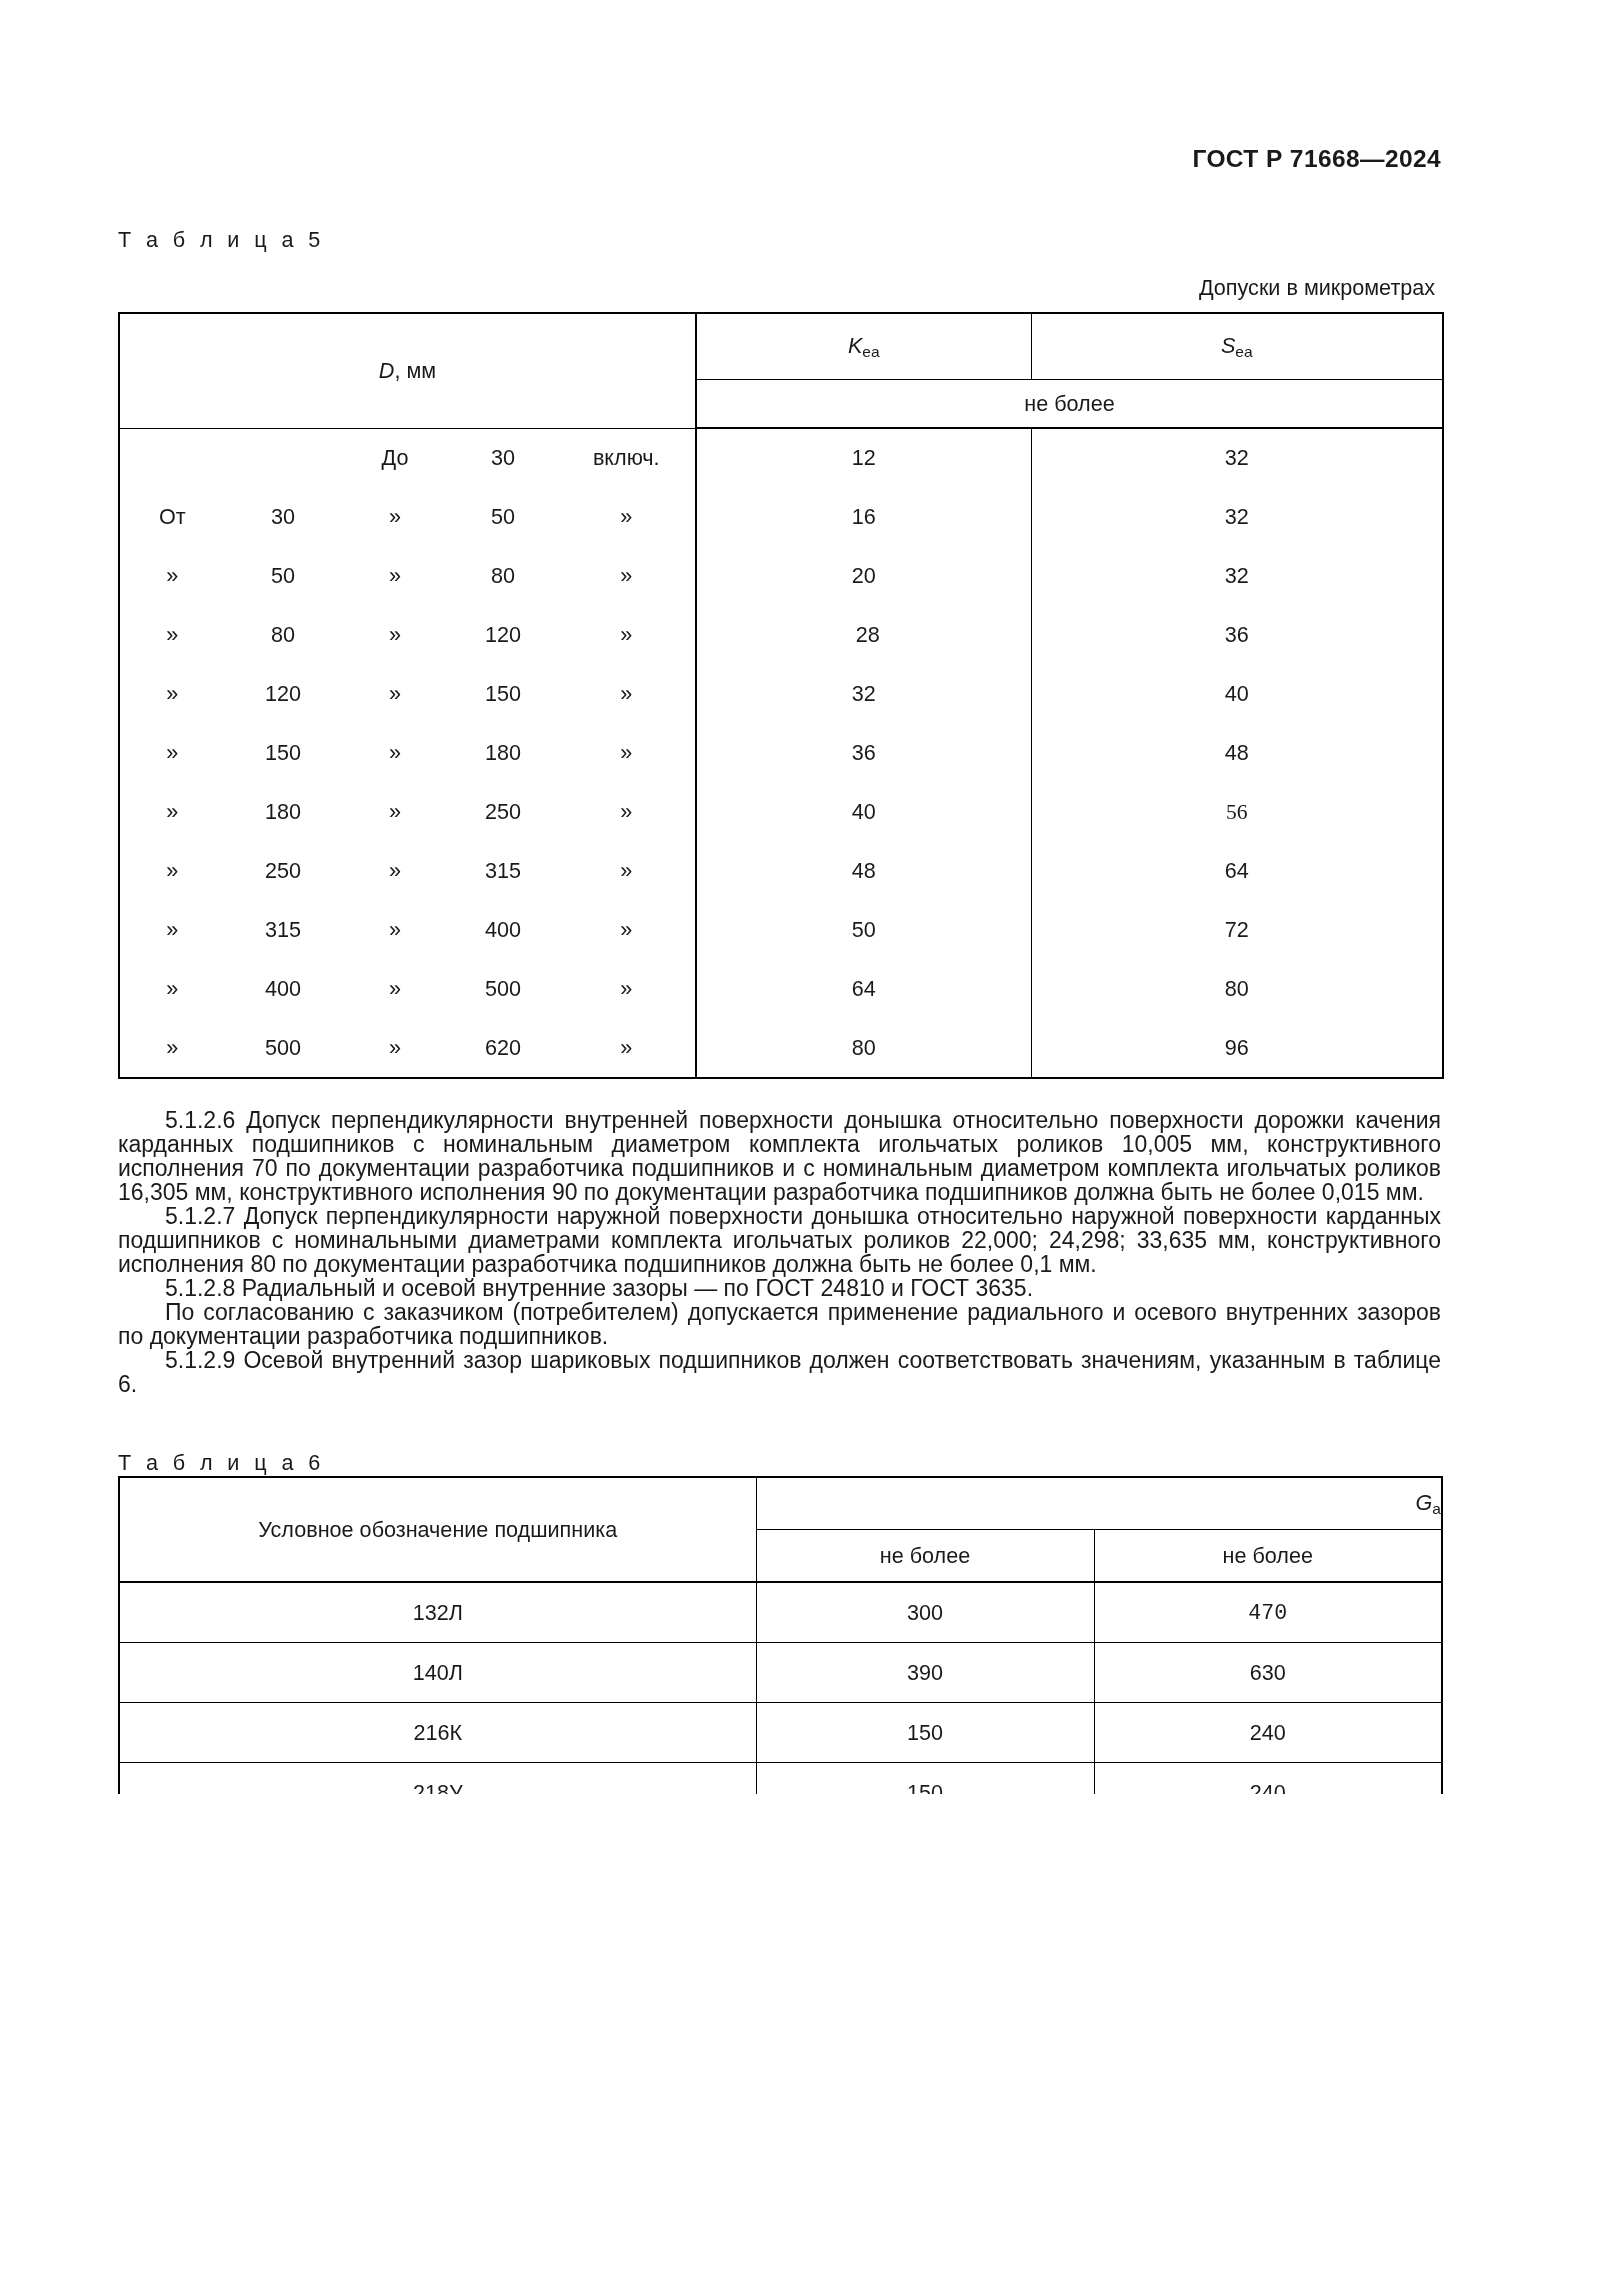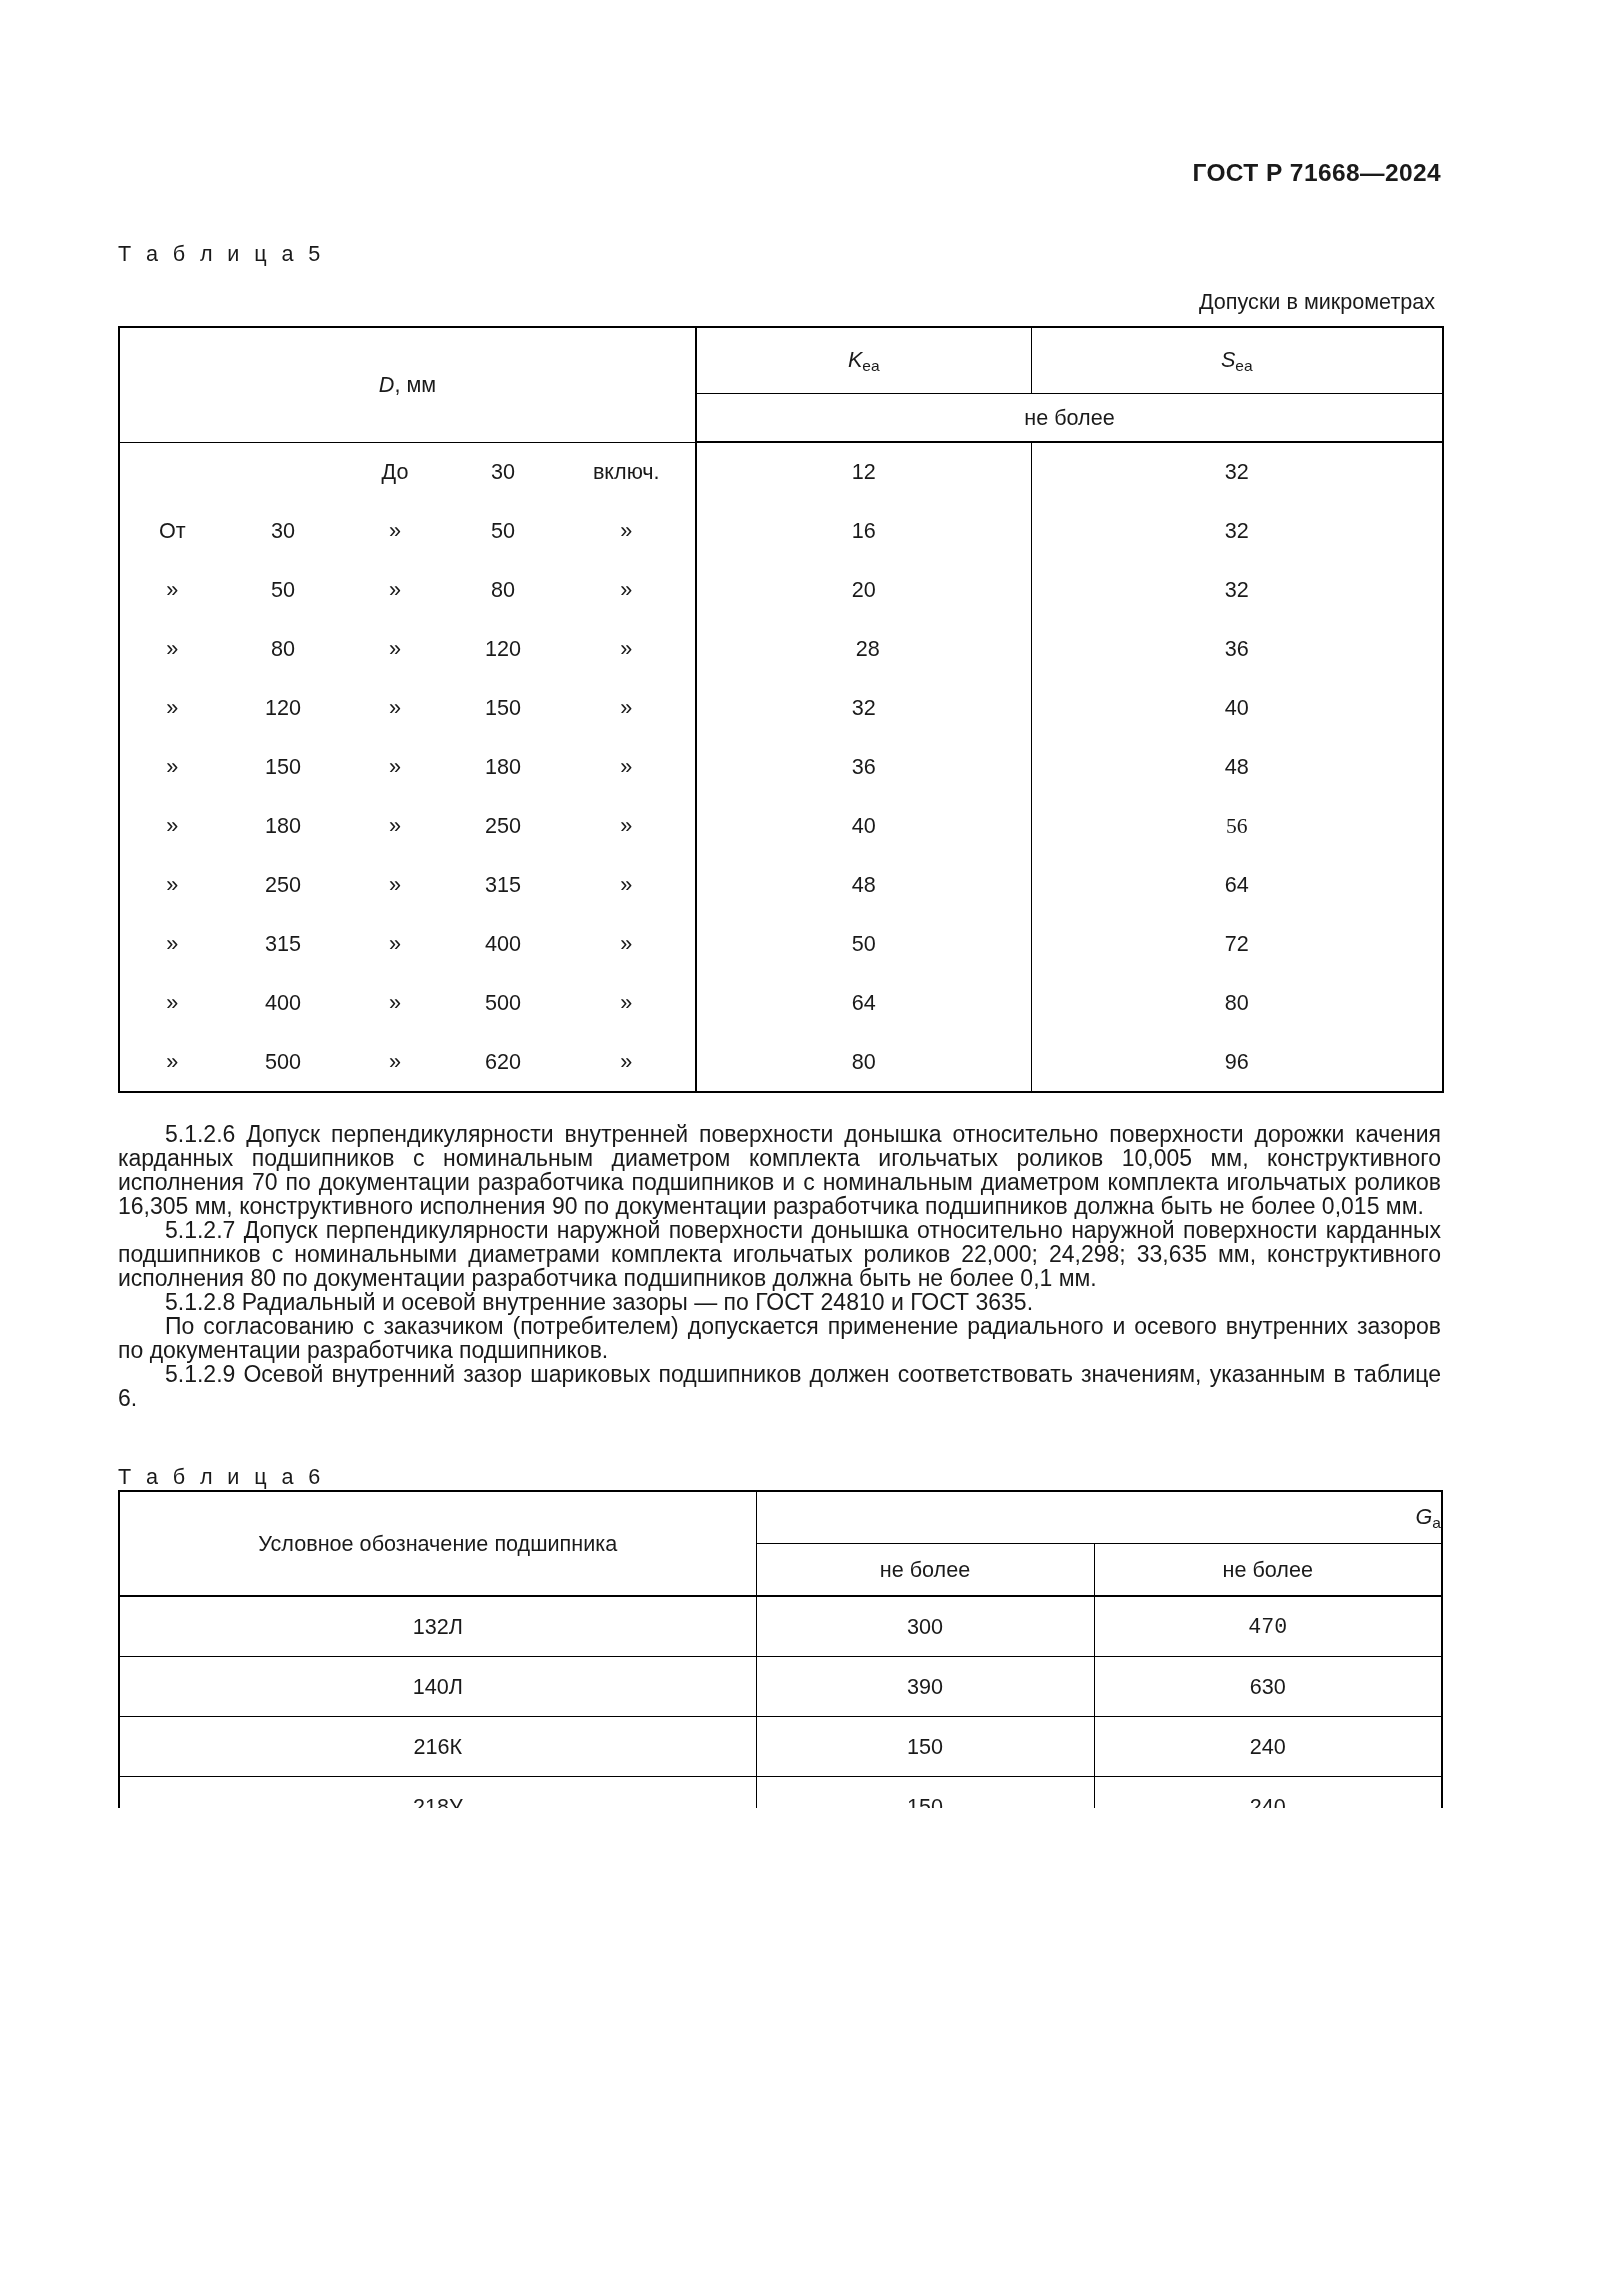--- a/index.html
+++ b/index.html
@@ -8,21 +8,21 @@
     background: #ffffff;
   }
   body {
     font-family: "Liberation Sans", sans-serif;
     color: #1a1a1a;
   }
   .page {
     position: relative;
     width: 1621px;
     height: 1794px;
-    margin: 14px auto;
+    margin: 0 auto;
     background: #ffffff;
     box-sizing: border-box;
     padding: 0;
     overflow: hidden;
   }
   .content {
     position: absolute;
     left: 118px;
     top: 0;
     width: 1323px;

